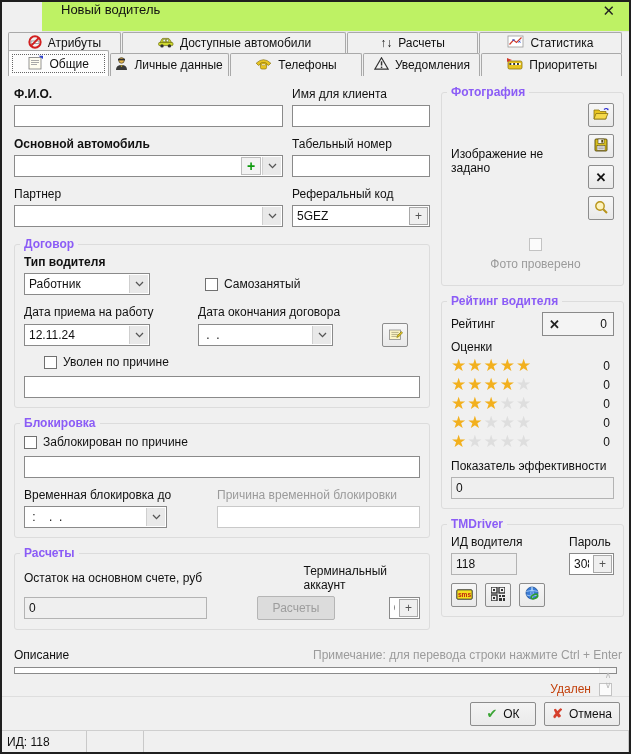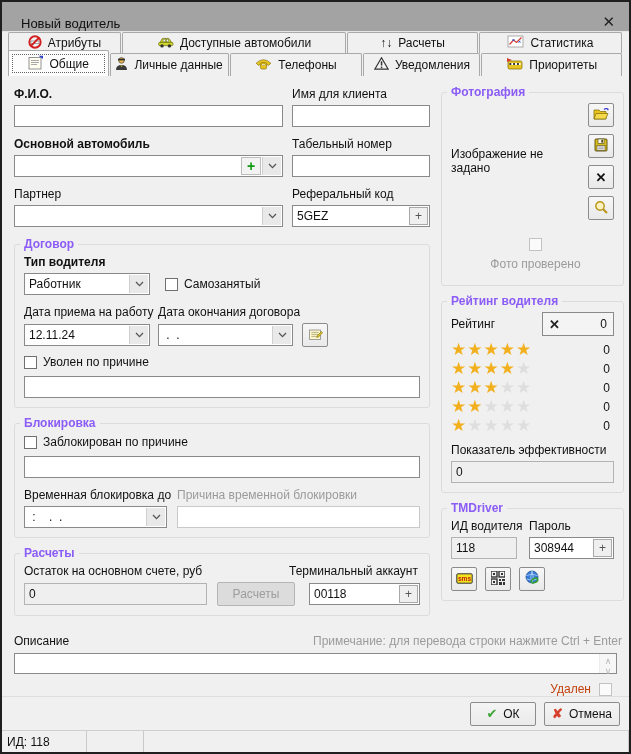--- a/index.html
+++ b/index.html
@@ -4,21 +4,21 @@
 <style>
   html,body { margin:0; padding:0; background:#888; }
   * { box-sizing:border-box; }
   .dlg {
     width:631px; height:754px; margin:0 auto;
     background:#f0f0f0; border:2px solid #1f1f1f;
     font-family:"Liberation Sans", sans-serif; font-size:12px; color:#111;
     display:flex; flex-direction:column; overflow:hidden;
   }
   
-  .titlebar { height:30px; background:#a3a3a3; display:flex; align-items:flex-end; padding:0 8px 0 19px; border-bottom:1px solid #e6e6e6; flex:0 0 auto; }
+  .titlebar { height:30px; background:#bef264; display:flex; align-items:flex-start; padding:0 8px 0 19px; border-bottom:1px solid #e6e6e6; flex:0 0 auto;margin-left:40px; }
   .titlebar .cap { font-size:13px; flex:1; }
   .titlebar .x { font-size:15px; color:#222; padding:0 6px; cursor:default; }
   
   .tabrow { display:flex; padding:0 6px; flex:0 0 auto; }
   .tab { background:#f0f0f0; border:1px solid #a9a9a9; border-bottom:none; border-radius:2px 2px 0 0;
          display:flex; align-items:center; justify-content:center; gap:6px; height:21px; margin-right:1px; }
   .tabrow2 .tab { height:23px; }
   .tab.active { background:#fdfdfd; position:relative; height:26px; margin-top:-3px; z-index:2; }
   .tab.active:after { content:""; position:absolute; inset:3px; border:1px dotted #666; }
   .glyph { font-weight:bold; }
@@ -39,27 +39,27 @@
   .sqbtn { position:absolute; right:2px; top:2px; bottom:2px; width:19px; background:#efefef; border:1px solid #a8a8a8;
            display:flex; align-items:center; justify-content:center; color:#555; font-size:12px; }
   
   .combo { position:relative; height:22px; background:#fff; border:1px solid #8a8a8a; display:flex; align-items:center; padding:0 22px 0 4px; }
   .combo .val { white-space:pre; overflow:hidden; }
   .combo .dd { position:absolute; right:1px; top:1px; bottom:1px; width:19px; background:#e9e9e9; border-left:1px solid #cfcfcf;
                display:flex; align-items:center; justify-content:center; }
   .combo .plusdd { position:absolute; right:21px; top:1px; bottom:1px; width:20px; background:#f3f3f3; border:1px solid #bdbdbd;
                display:flex; align-items:center; justify-content:center; color:#0c9a0c; font-weight:bold; font-size:14px; }
   
-  .cbrow { display:flex; align-items:center; gap:6px; }
+  .cbrow { display:flex; align-items:center; gap:6px;margin-left:20px; }
   .cb { width:13px; height:13px; background:#fff; border:1px solid #707070; flex:0 0 auto; }
   .cb.dis { border-color:#c3c3c3; background:#fbfbfb; }
   
   fieldset { border:1px solid #dcdcdc; border-radius:3px; margin:0 0 8px; padding:2px 9px 9px; }
   legend { padding:0 4px; margin-left:-4px; color:#8b5cf6;font-weight:bold; }
-  .row { display:flex; align-items:center; }
+  .row { display:flex; align-items:center;gap:40px; }
   
   .toolbtn { width:26px; height:24px; background:linear-gradient(#f7f7f7,#e9e9e9); border:1px solid #8c8c8c; border-radius:2px;
              display:flex; align-items:center; justify-content:center; font-size:13px; }
   .btn { height:24px; background:linear-gradient(#f4f4f4,#eaeaea); border:1px solid #8c8c8c; border-radius:2px;
          display:flex; align-items:center; justify-content:center; gap:6px; padding:0 12px; font-size:12px; }
   .btn.dis { background:#dcdcdc; color:#9d9d9d; border-color:#b5b5b5; }
   
   .ratingbox { width:72px; height:24px; border:1px solid #8a8a8a; background:#f4f4f4; display:flex; align-items:center; padding:0 6px; }
   .ratingbox .clr { font-size:13px; font-weight:bold; color:#222; }
   .ratingbox .rv { flex:1; text-align:right; }
@@ -380,20 +380,21 @@
 
         <fieldset>
           <legend>Рейтинг водителя</legend>
           <div class="row" style="justify-content:space-between; margin:2px 0 4px">
             <span>Рейтинг</span>
             <div class="ratingbox">
               <span class="clr">✕</span>
               <span class="rv">0</span>
             </div>
           </div>
+          <div style="margin-bottom:2px">Оценки</div>
           <div class="starrow">
             <span class="stars"><span class="star sf">★</span><span class="star sf">★</span><span class="star sf">★</span><span class="star sf">★</span><span class="star sf">★</span></span>
             <span class="starcnt">0</span>
           </div>
           <div class="starrow">
             <span class="stars"><span class="star sf">★</span><span class="star sf">★</span><span class="star sf">★</span><span class="star sf">★</span><span class="star se">★</span></span>
             <span class="starcnt">0</span>
           </div>
           <div class="starrow">
             <span class="stars"><span class="star sf">★</span><span class="star sf">★</span><span class="star sf">★</span><span class="star se">★</span><span class="star se">★</span></span>

